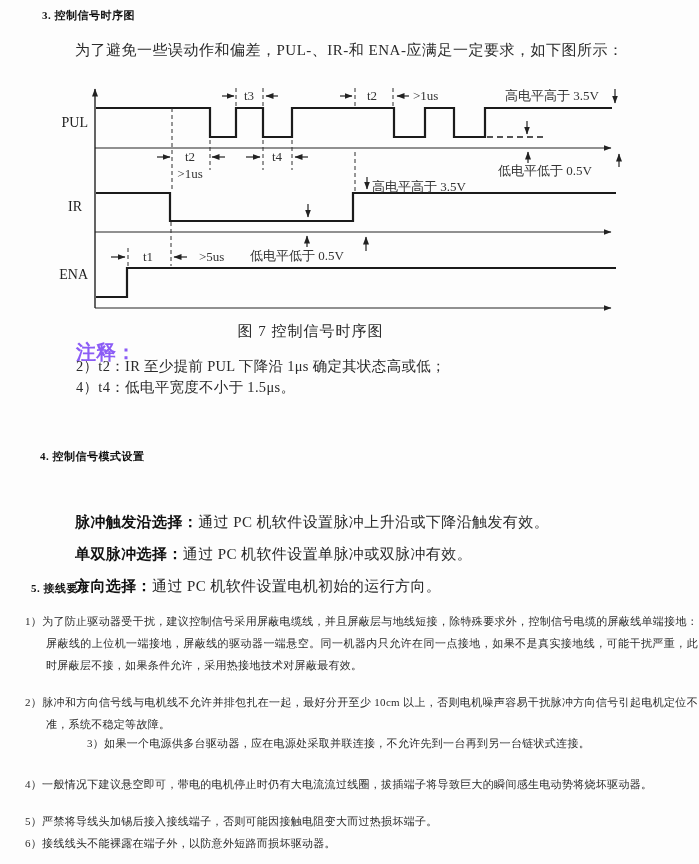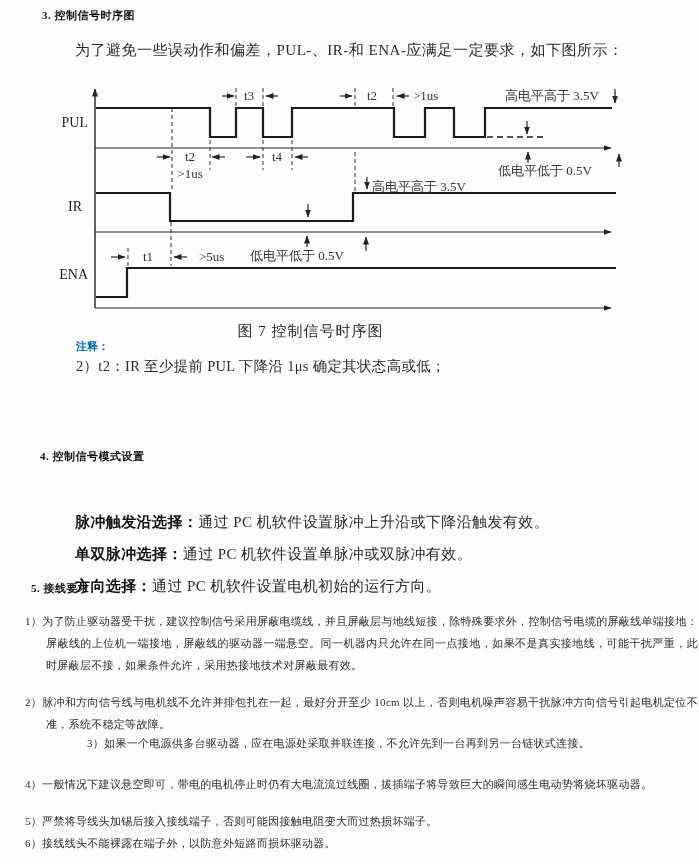--- a/index.html
+++ b/index.html
@@ -2,21 +2,21 @@
 <html><head>
 <meta charset="utf-8">
 <style>
   html,body{margin:0;padding:0;}
   body{width:699px;height:864px;background:#fdfdfd;position:relative;overflow:hidden;
        font-family:"Liberation Serif","DejaVu Serif",serif;color:#2a2a2a;}
   .abs{position:absolute;}
   .h{font-weight:bold;color:#111;font-size:11px;letter-spacing:0.5px;}
   .para{font-size:15px;letter-spacing:0.5px;}
   .caption{font-size:15px;letter-spacing:1px;text-align:center;width:621px;}
-  .notes-label{font-weight:bold;font-size:11px;color:#0369a1;}
+  .notes-label{font-weight:bold;font-size:20px;color:#8b5cf6;}
   .note{font-size:14.5px;line-height:20.5px;white-space:nowrap;letter-spacing:0.3px;}
   .s4item{font-size:15px;letter-spacing:0.4px;margin-top:26px;}
   .s4item .lbl{font-weight:bold;color:#111;}
   .s5item{font-size:11px;line-height:22px;width:652px;text-align:justify;
           padding-left:21px;text-indent:-21px;letter-spacing:0.3px;}
   svg text{font-family:"Liberation Serif","DejaVu Serif",serif;fill:#333;}
   svg .sig{font-size:14px;fill:#222;}
   svg .lab{font-size:13px;}
 </style>
 </head>
@@ -97,20 +97,21 @@
   <text class="lab" x="297" y="180" text-anchor="middle">低电平低于 0.5V</text>
   <text class="lab" x="148" y="181" text-anchor="middle">t1</text>
   <text class="lab" x="199" y="181">&gt;5us</text>
 </svg>
 
 <div class="abs caption" style="top:322px;">图 7 控制信号时序图</div>
 
 <div class="abs notes-label" style="left:76px;top:339px;">注释：</div>
 <div class="abs" style="left:76px;top:356px;">
   <div class="note">2）t2：IR 至少提前 PUL 下降沿 1μs 确定其状态高或低；</div>
+  <div class="note">4）t4：低电平宽度不小于 1.5μs。</div>
 </div>
 
 <div class="abs h" style="left:40px;top:449px;">4. 控制信号模式设置</div>
 <div class="abs s4item" style="left:75px;top:487px;">
   <span class="lbl">脉冲触发沿选择：</span><span>通过 PC 机软件设置脉冲上升沿或下降沿触发有效。</span>
 </div>
 <div class="abs s4item" style="left:75px;top:519px;">
   <span class="lbl">单双脉冲选择：</span><span>通过 PC 机软件设置单脉冲或双脉冲有效。</span>
 </div>
 <div class="abs s4item" style="left:75px;top:551px;">

